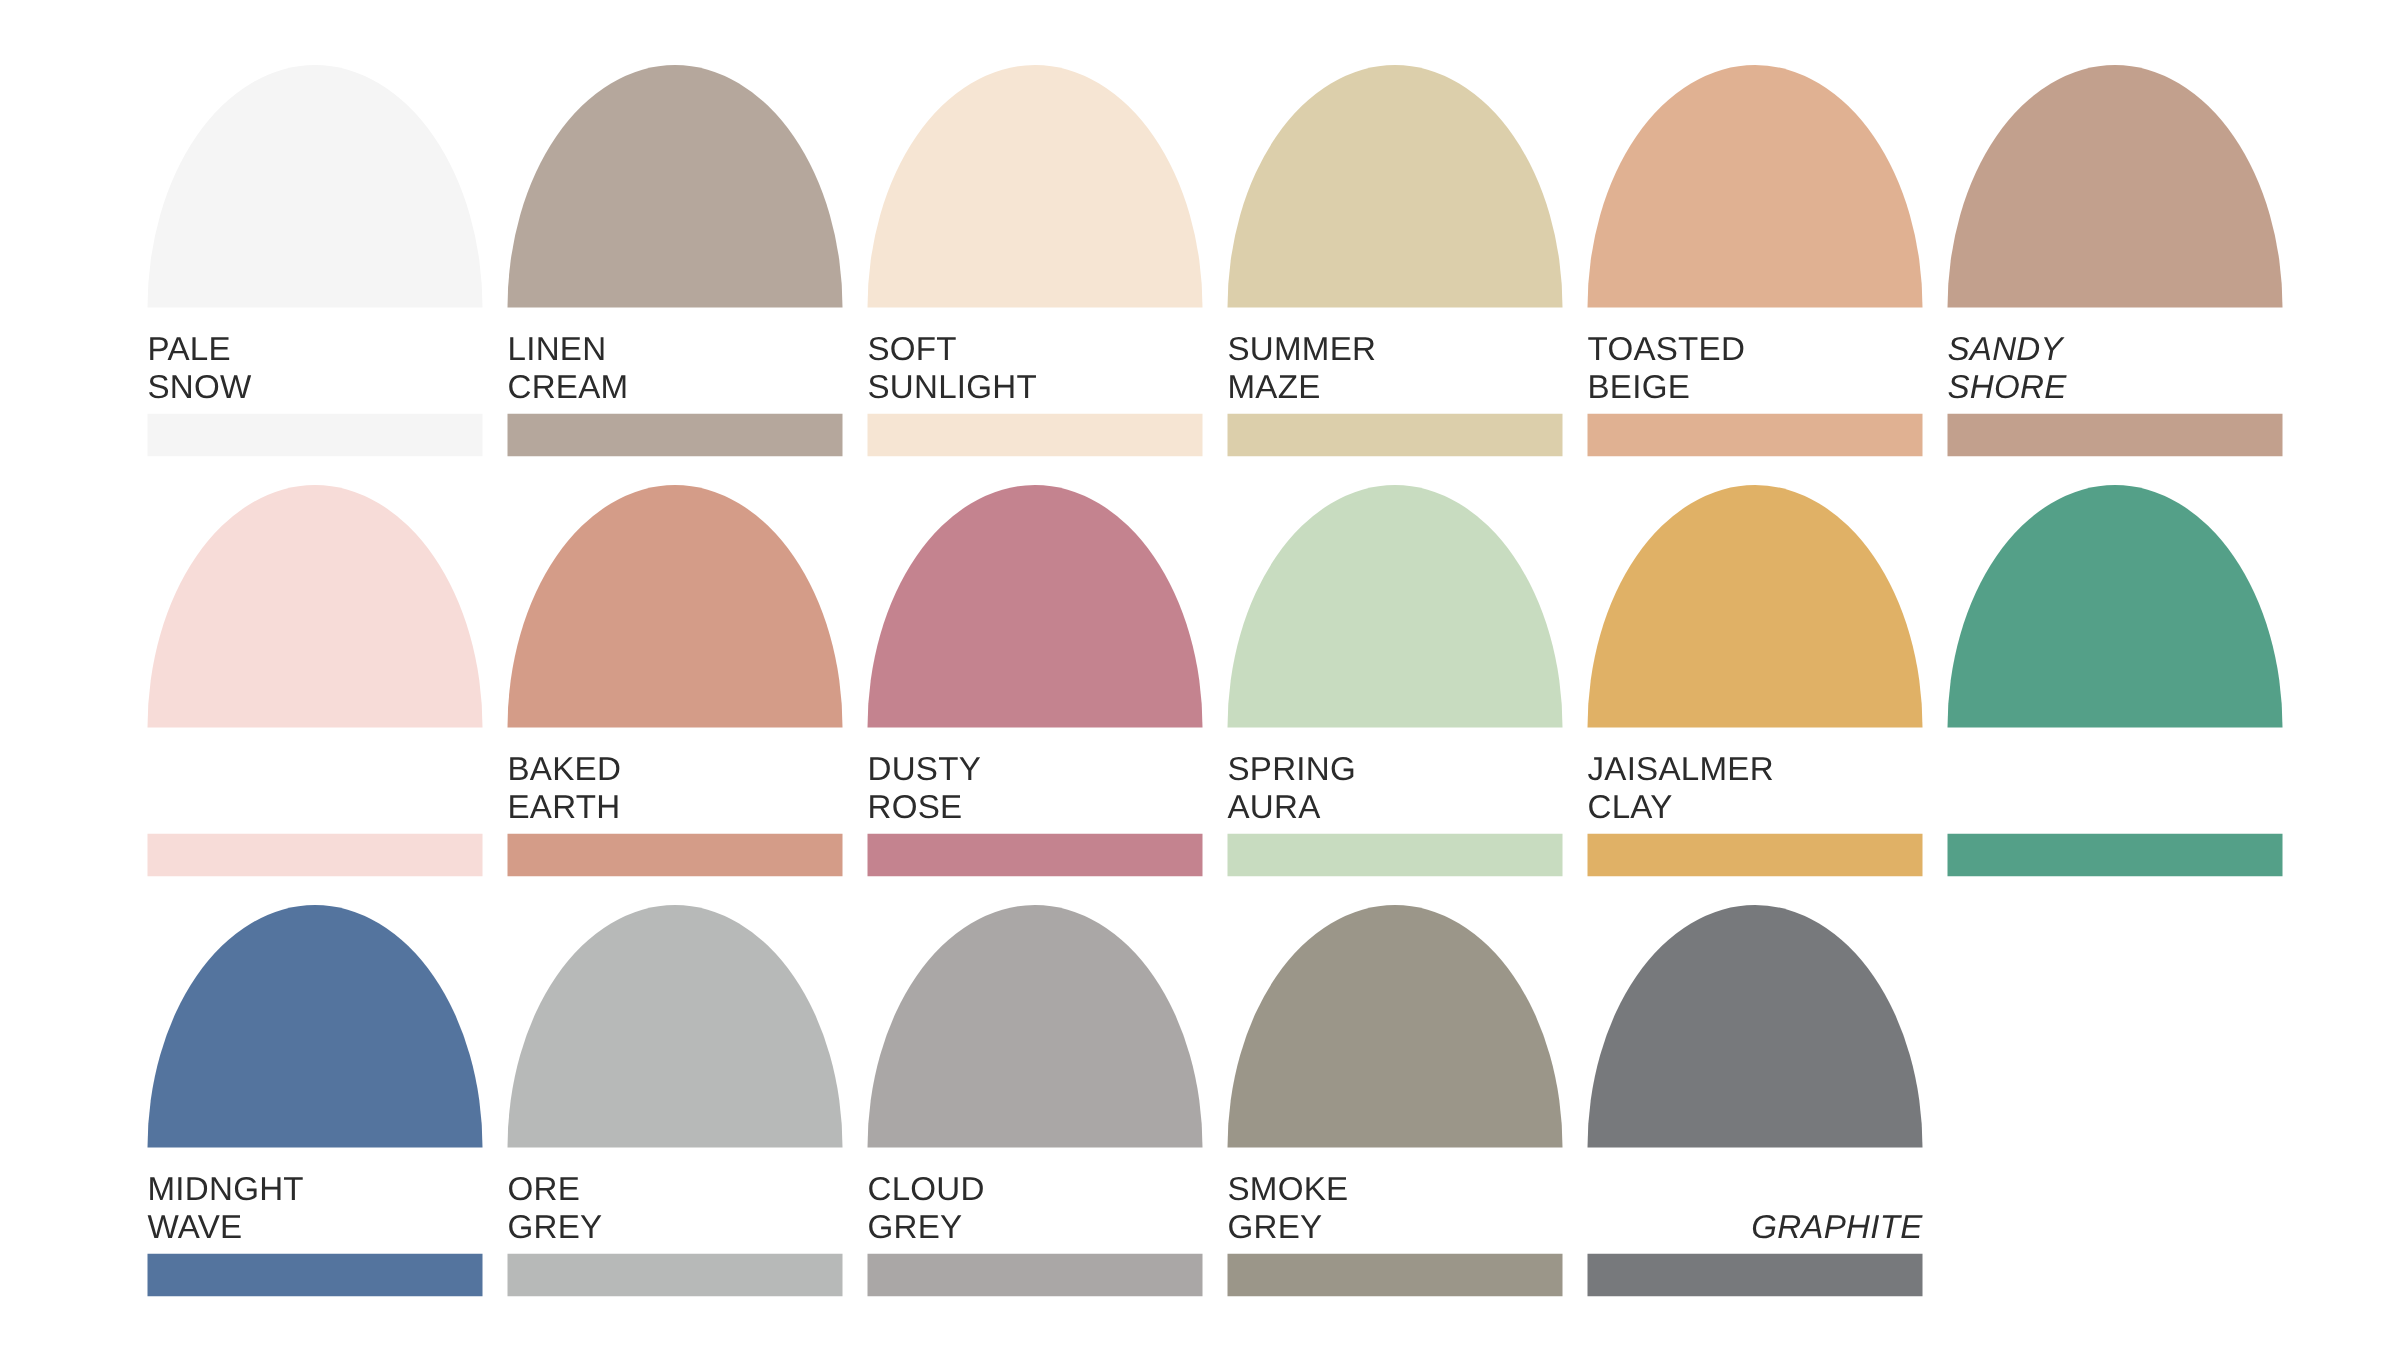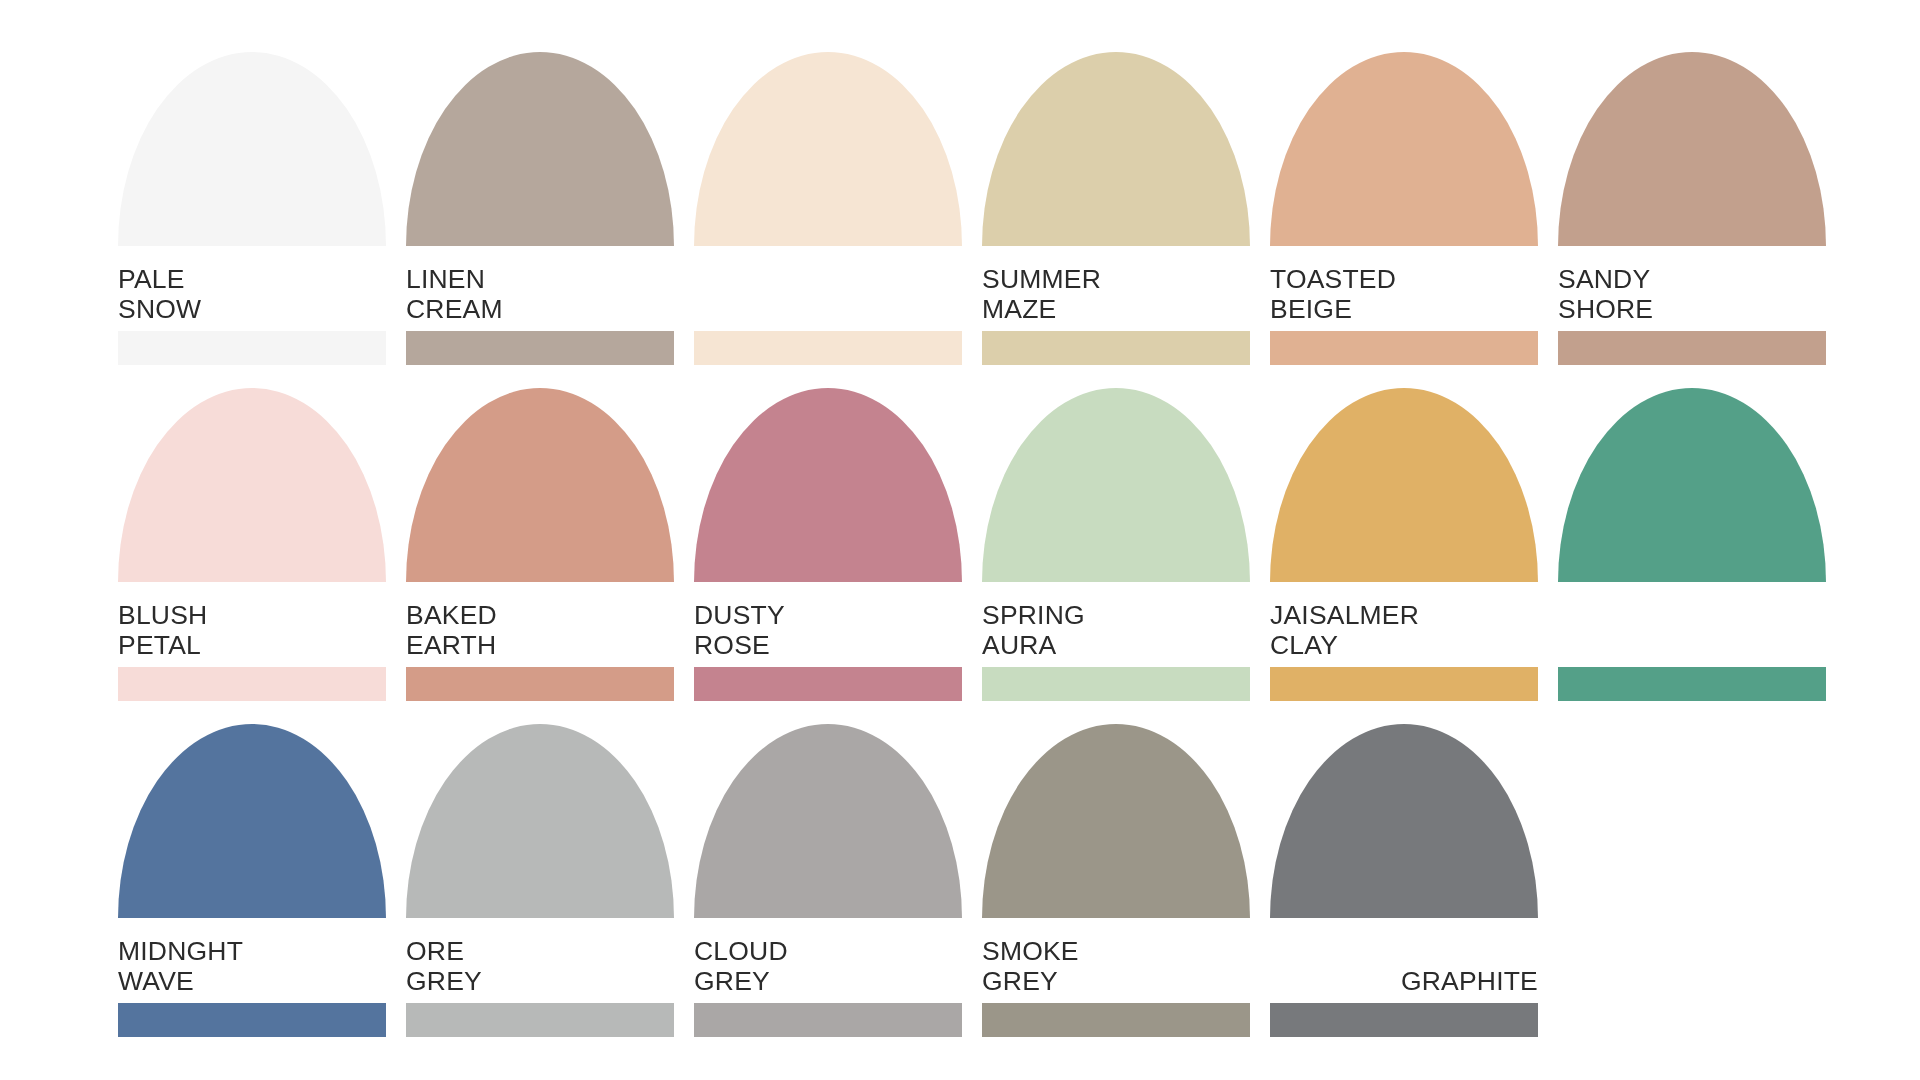--- a/index.html
+++ b/index.html
@@ -36,21 +36,21 @@
   .palette-row.row-0 { top: 52px; }
   .palette-row.row-1 { top: 388px; }
   .palette-row.row-2 { top: 724px; }
 
   .swatch {
     position: relative;
     width: 268px;
     margin-right: 20px;
     box-sizing: border-box;
   }
-  .swatch:last-child { margin-right: 0; }
+  .swatch:last-child { margin-right: 0; font-style: italic; }
 
   .swatch-arch {
     width: 268px;
     height: 194px;
     border-top-left-radius: 134px 194px;
     border-top-right-radius: 134px 194px;
     border-bottom-left-radius: 0;
     border-bottom-right-radius: 0;
   }
 
@@ -91,20 +91,22 @@
         <div class="swatch-bar" style="background: rgb(245, 245, 245);"></div>
       </div>
       <div class="swatch">
         <div class="swatch-arch" style="background: rgb(181, 167, 156);"></div>
         <div class="swatch-label">LINEN
 CREAM</div>
         <div class="swatch-bar" style="background: rgb(181, 167, 156);"></div>
       </div>
       <div class="swatch">
         <div class="swatch-arch" style="background: rgb(246, 229, 211);"></div>
+        <div class="swatch-label">SOFT
+SUNLIGHT</div>
         <div class="swatch-bar" style="background: rgb(246, 229, 211);"></div>
       </div>
       <div class="swatch">
         <div class="swatch-arch" style="background: rgb(220, 207, 171);"></div>
         <div class="swatch-label">SUMMER
 MAZE</div>
         <div class="swatch-bar" style="background: rgb(220, 207, 171);"></div>
       </div>
       <div class="swatch">
         <div class="swatch-arch" style="background: rgb(224, 177, 146);"></div>
@@ -115,22 +117,20 @@
       <div class="swatch">
         <div class="swatch-arch" style="background: rgb(194, 160, 141);"></div>
         <div class="swatch-label">SANDY
 SHORE</div>
         <div class="swatch-bar" style="background: rgb(194, 160, 141);"></div>
       </div>
     </div>
     <div class="palette-row row-1">
       <div class="swatch">
         <div class="swatch-arch" style="background: rgb(247, 220, 216);"></div>
-        <div class="swatch-label">BLUSH
-PETAL</div>
         <div class="swatch-bar" style="background: rgb(247, 220, 216);"></div>
       </div>
       <div class="swatch">
         <div class="swatch-arch" style="background: rgb(212, 156, 136);"></div>
         <div class="swatch-label">BAKED
 EARTH</div>
         <div class="swatch-bar" style="background: rgb(212, 156, 136);"></div>
       </div>
       <div class="swatch">
         <div class="swatch-arch" style="background: rgb(196, 131, 143);"></div>

